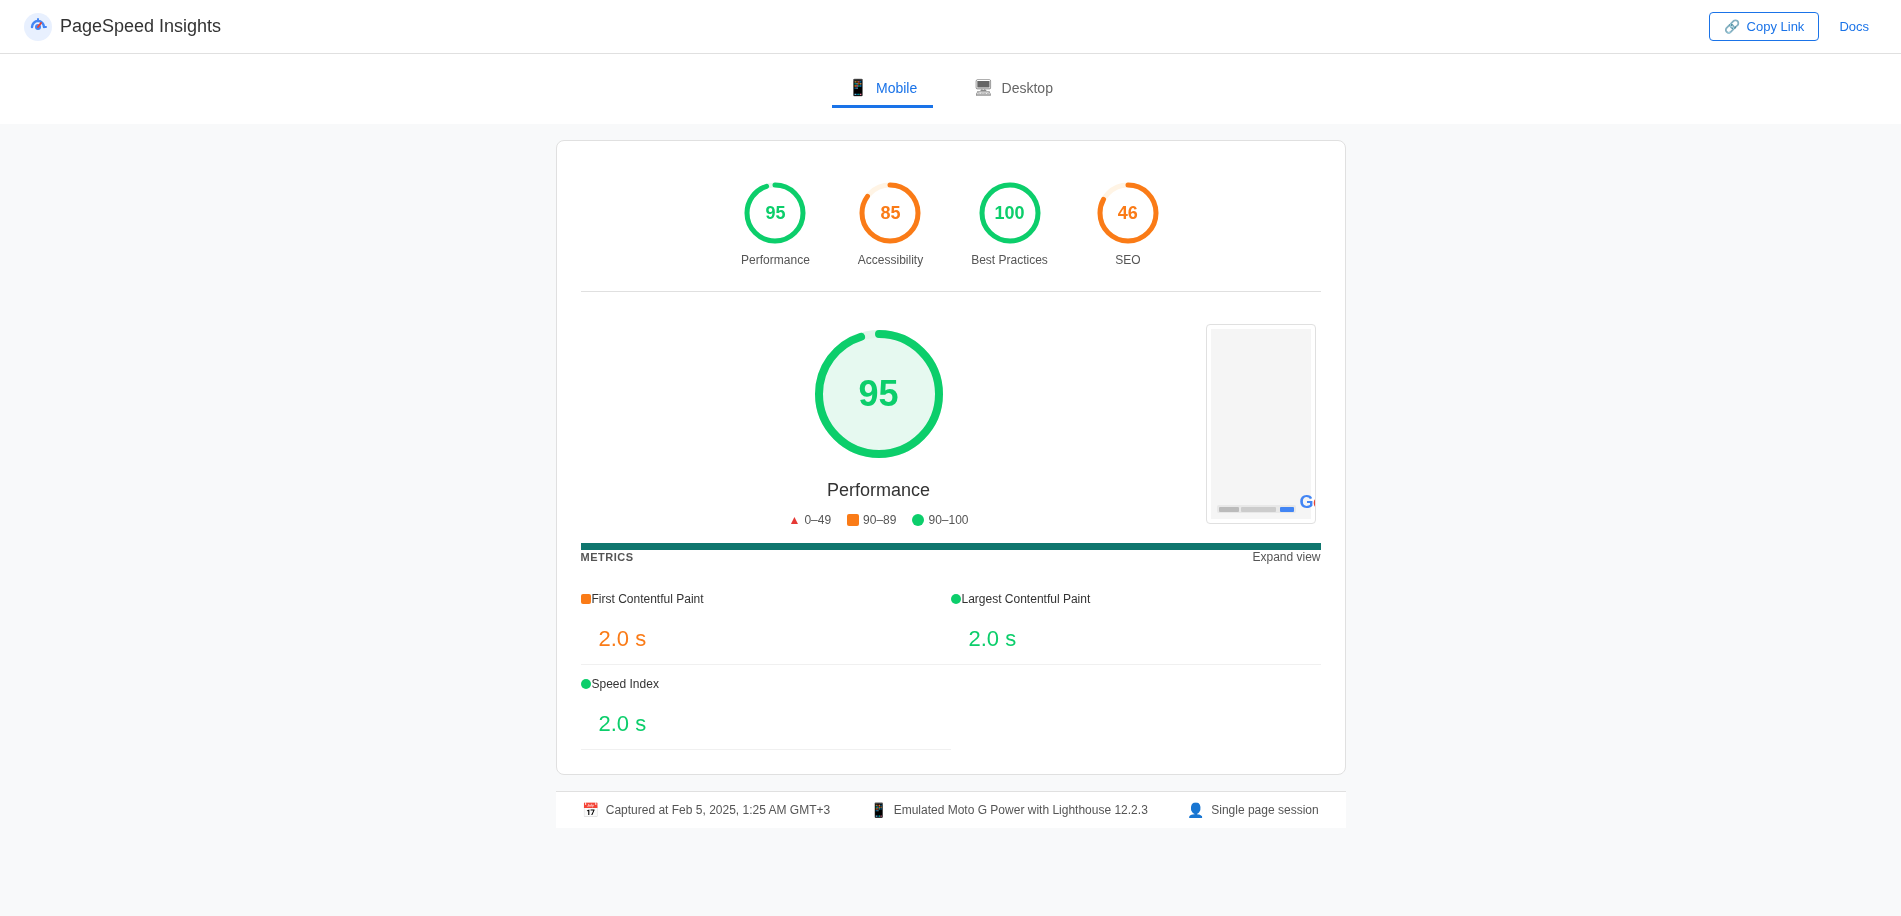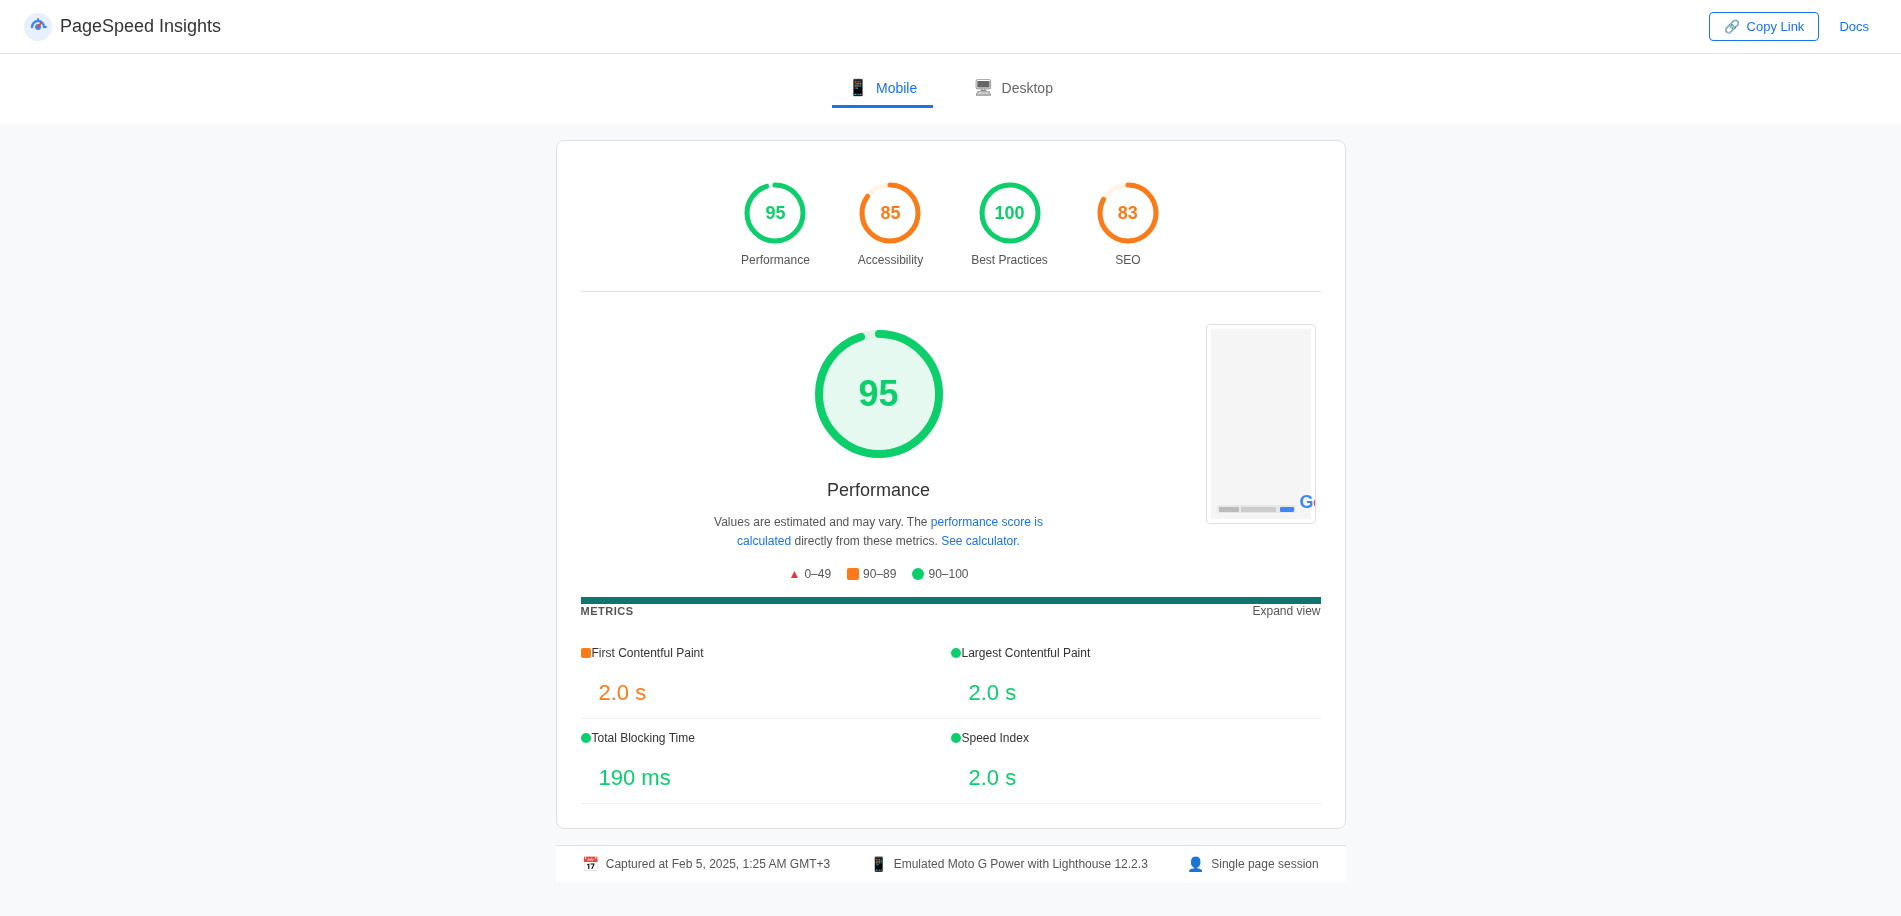--- a/index.html
+++ b/index.html
@@ -389,47 +389,41 @@
       </div>
       <span class="score-label">Best Practices</span>
     </div>
 
     <div class="score-item">
       <div class="score-circle-small">
         <svg viewBox="0 0 64 64">
           <circle cx="32" cy="32" r="28" fill="none" stroke="#fff4e5" stroke-width="5"></circle>
           <circle cx="32" cy="32" r="28" fill="none" stroke="#fa7b17" stroke-width="5" stroke-dasharray="175.9" stroke-dashoffset="29.9" stroke-linecap="round"></circle>
         </svg>
-        <span class="score-text" style="color:#fa7b17;">83</span>
+        <span class="score-text" style="color:#fa7b17;">46</span>
       </div>
       <span class="score-label">SEO</span>
     </div>
 
   </div>
 
   <div class="performance-section">
     <div class="performance-left">
 
       <div class="large-score-circle">
         <svg viewBox="0 0 140 140">
           <circle cx="70" cy="70" r="60" fill="#e6f9f0" stroke="none"></circle>
           <circle cx="70" cy="70" r="60" fill="none" stroke="#e0f5ea" stroke-width="8"></circle>
           <circle cx="70" cy="70" r="60" fill="none" stroke="#0cce6b" stroke-width="8" stroke-dasharray="376.99" stroke-dashoffset="18.85" stroke-linecap="round"></circle>
         </svg>
         <span class="score-text">95</span>
       </div>
 
       <h2 class="performance-title">Performance</h2>
 
-      <p class="performance-description">
-        <span>Values are estimated and may vary. The </span>
-        <a href="#">performance score is calculated</a>
-        <span> directly from these metrics. </span>
-        <a href="#">See calculator.</a>
-      </p>
 
       <div class="legend">
         <div class="legend-item">
           <span style="color:#e53935; font-size:12px;">▲</span>
           <span>0–49</span>
         </div>
         <div class="legend-item">
           <span class="legend-dot-orange"></span>
           <span>90–89</span>
         </div>
@@ -491,27 +485,20 @@
     </div>
 
     <div class="metric-item">
       <div class="metric-name-row">
         <div class="metric-dot green"></div>
         <span class="metric-name">Largest Contentful Paint</span>
       </div>
       <div class="metric-value green">2.0 s</div>
     </div>
 
-    <div class="metric-item">
-      <div class="metric-name-row">
-        <div class="metric-dot green"></div>
-        <span class="metric-name">Total Blocking Time</span>
-      </div>
-      <div class="metric-value green">190 ms</div>
-    </div>
 
 
     <div class="metric-item">
       <div class="metric-name-row">
         <div class="metric-dot green"></div>
         <span class="metric-name">Speed Index</span>
       </div>
       <div class="metric-value green">2.0 s</div>
     </div>
 

